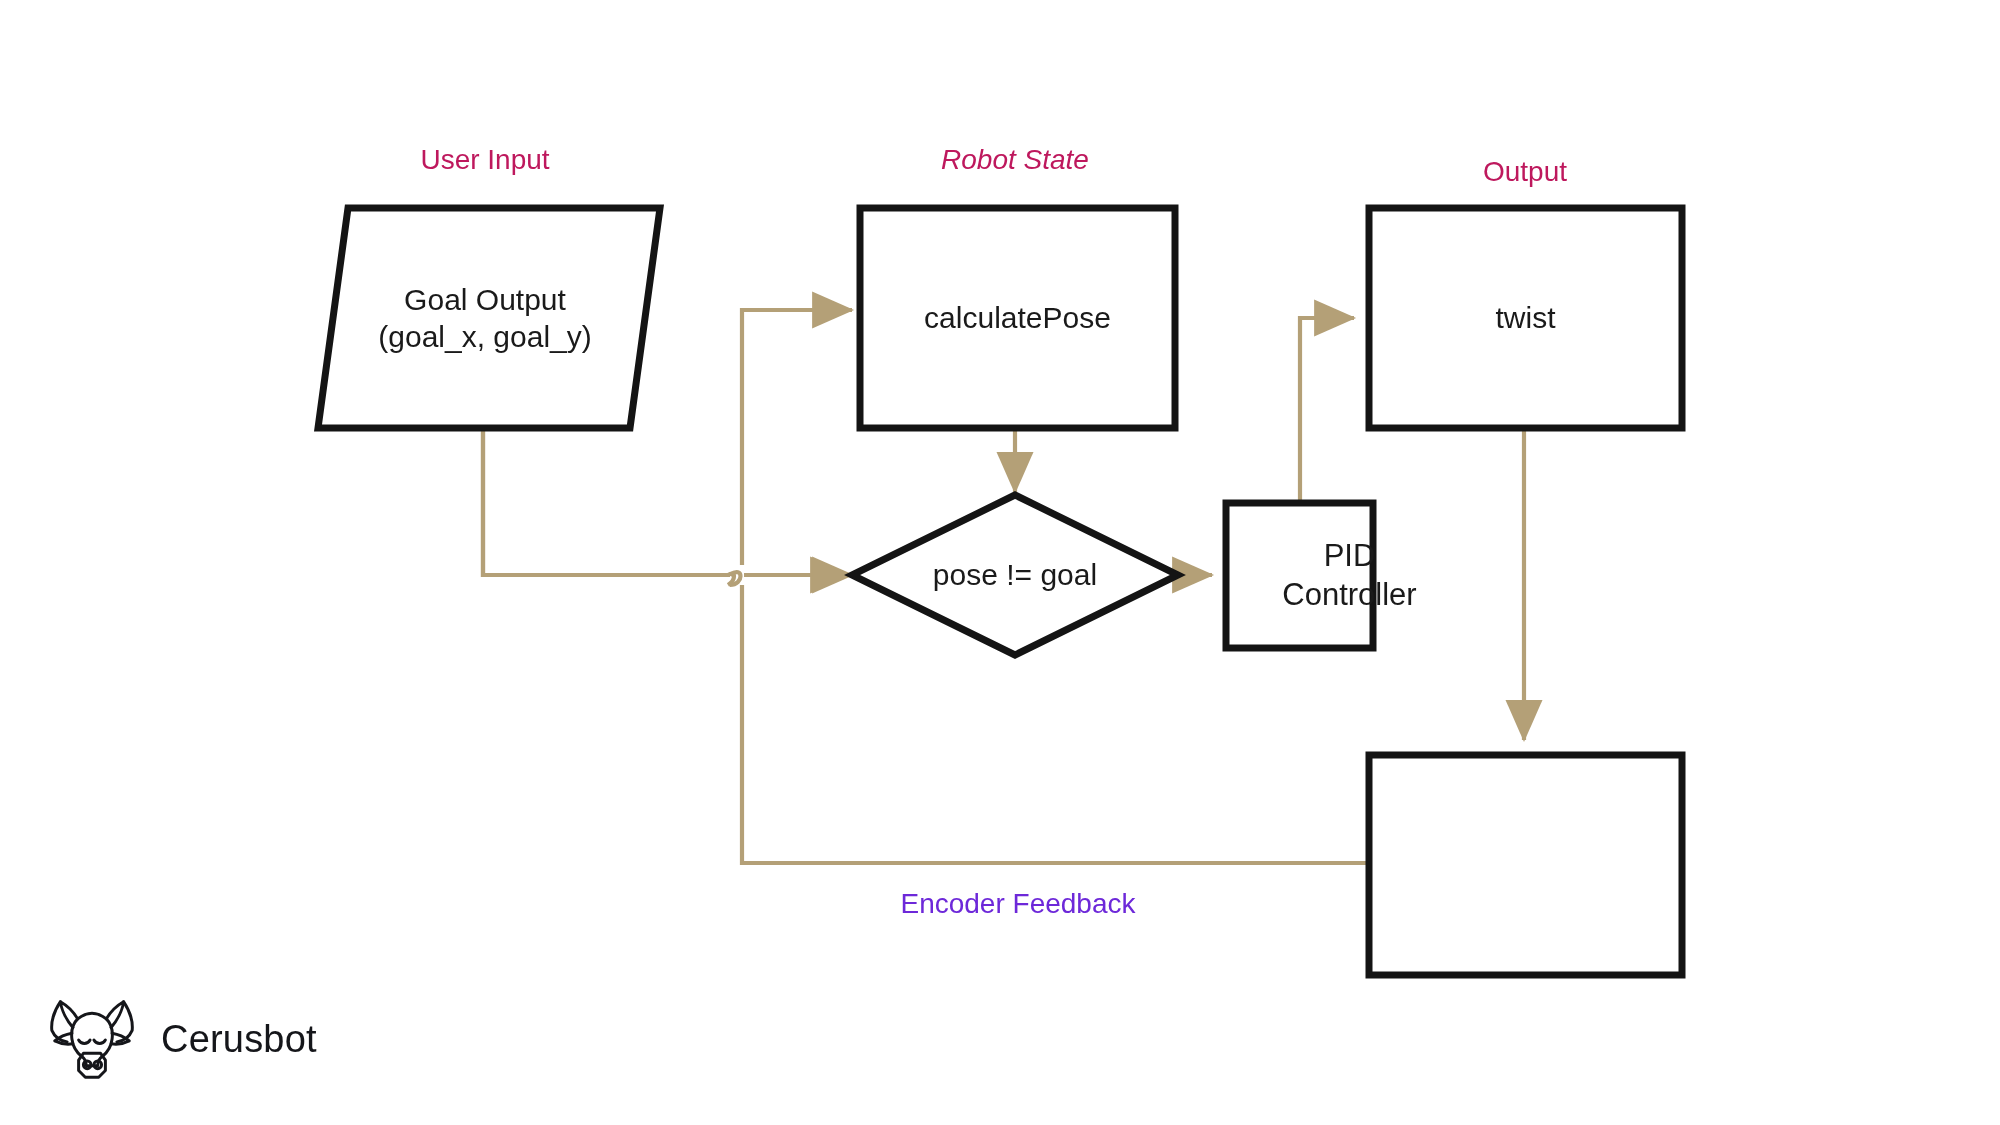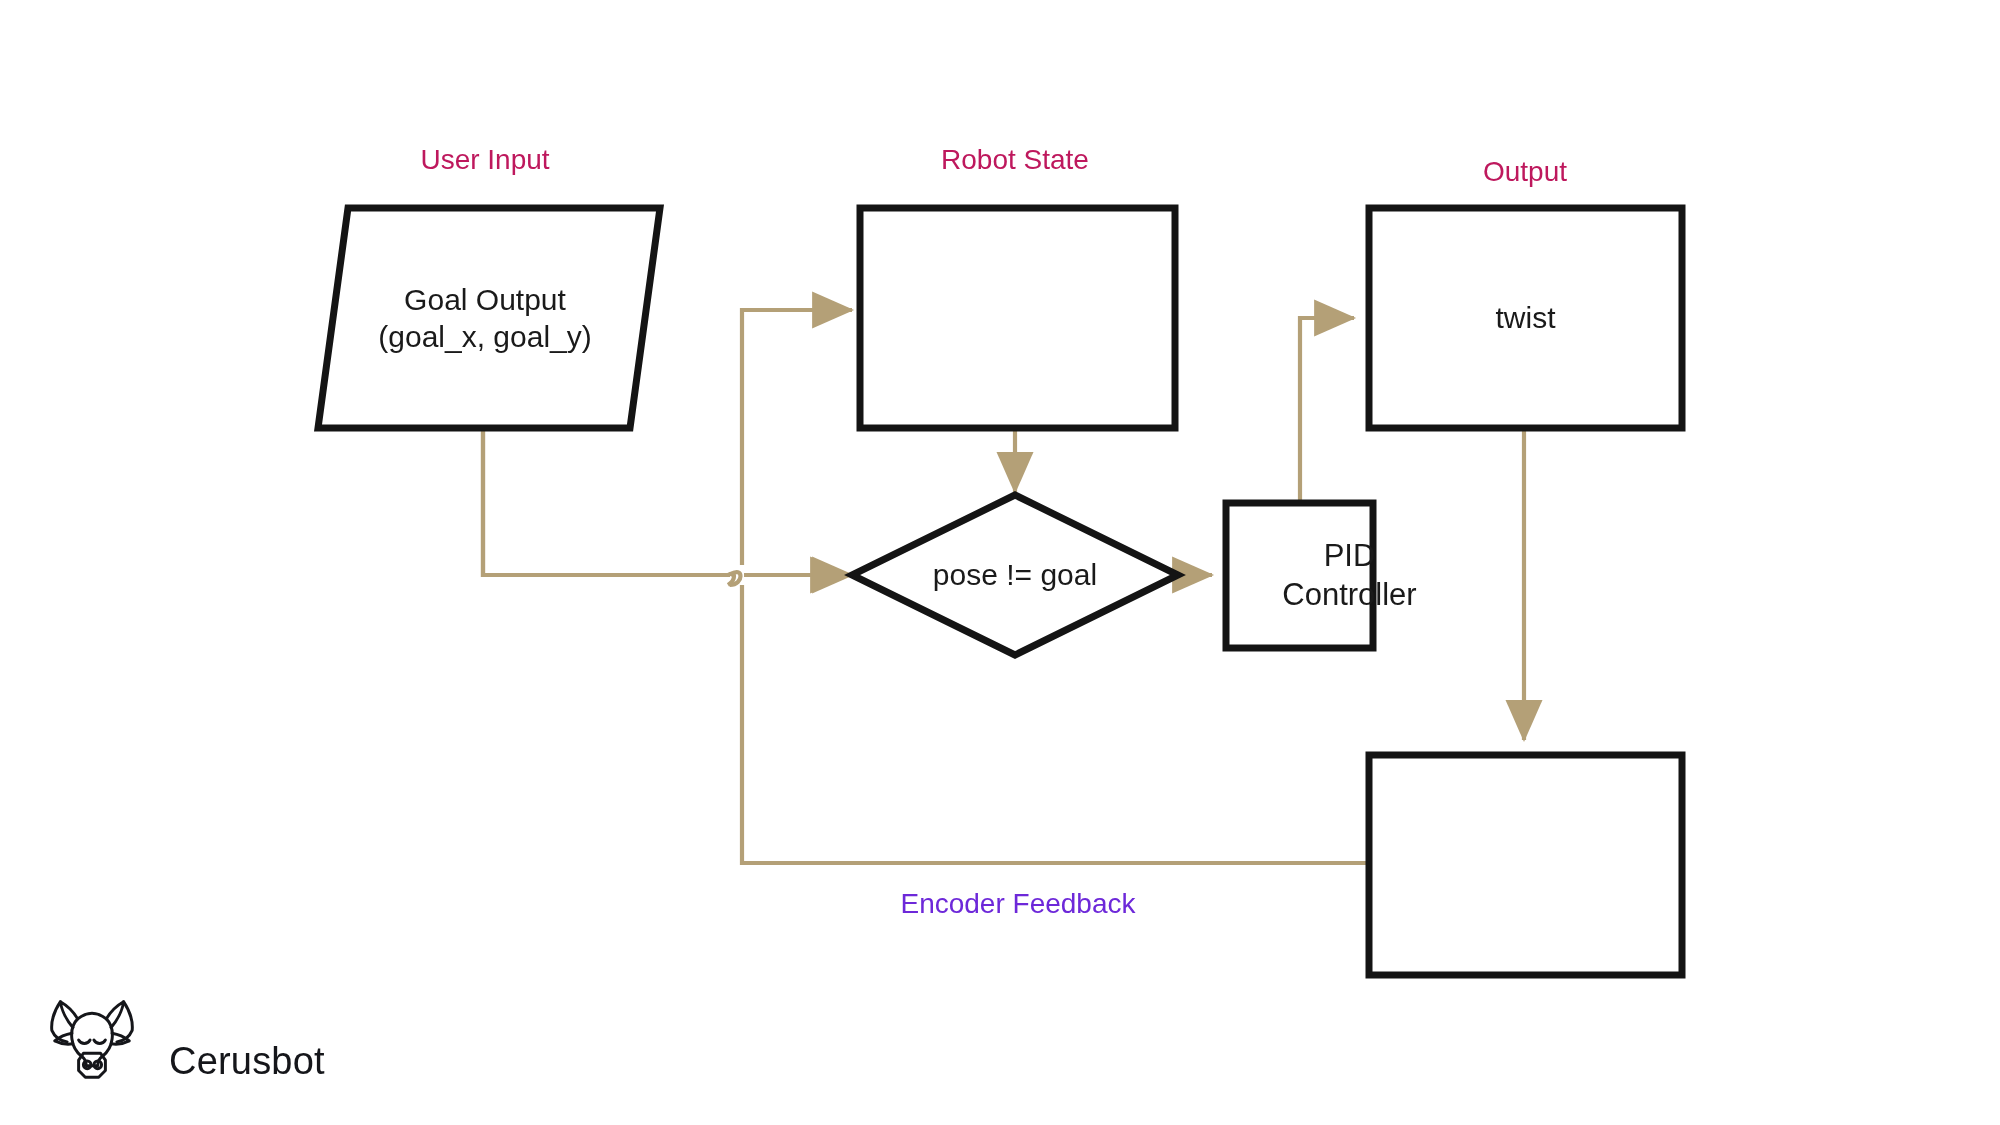--- a/index.html
+++ b/index.html
@@ -13,21 +13,21 @@
       white-space:pre-line;pointer-events:none;
   }
   .group-label{
       position:absolute;text-align:center;color:#be185d;font-size:28px;
       white-space:nowrap;
   }
   .edge-label{
       position:absolute;text-align:center;color:#6d28d9;font-size:28px;
       white-space:nowrap;
   }
-  #brand{position:absolute;left:44px;top:995px;display:flex;align-items:flex-end;gap:29px;}
+  #brand{position:absolute;left:44px;top:995px;display:flex;align-items:center;gap:21px;}
   #brand-text{font-size:38px;color:#15161a;letter-spacing:.2px;}
 </style>
 </head>
 <body>
 
 <div id="stage">
 
   <svg class="layer" viewBox="0 0 2000 1125" xmlns="http://www.w3.org/2000/svg">
     <defs>
       <marker id="ah" markerWidth="12" markerHeight="12" refX="9.5" refY="5" orient="auto" markerUnits="strokeWidth">
@@ -65,25 +65,26 @@
       <polygon points="348,208 660,208 630,428 318,428"></polygon>
       <rect x="860" y="208" width="315" height="220"></rect>
       <rect x="1369" y="208" width="313" height="220"></rect>
       <polygon points="1015,495 1178,575 1015,655 852,575"></polygon>
       <rect x="1226" y="503" width="147" height="145"></rect>
       <rect x="1369" y="755" width="313" height="220"></rect>
     </g>
   </svg>
 
   <div class="group-label" style="left:335px;top:144px;width:300px;">User Input</div>
-  <div class="group-label" style="left:865px;top:144px;width:300px;">Robot State</div>
+  <div class="group-label" style="left:865px;top:144px;width:300px;font-style:italic;">Robot State</div>
   <div class="group-label" style="left:1375px;top:156px;width:300px;">Output</div>
 
   <div class="node-label" style="left:335px;top:248px;width:300px;height:140px;">Goal Output
 (goal_x, goal_y)</div>
+  <div class="node-label" style="left:865px;top:278px;width:305px;height:80px;">calculatePose</div>
   <div class="node-label" style="left:880px;top:545px;width:270px;height:60px;">pose != goal</div>
   <div class="node-label" style="left:1374px;top:278px;width:303px;height:80px;">twist</div>
   <div class="node-label" style="left:1268px;top:538px;width:163px;height:76px;font-size:31px;">PID
 Controller</div>
 
   <div class="edge-label" style="left:868px;top:888px;width:300px;">Encoder Feedback</div>
 
   <div id="brand">
     <span style="display:inline-block;width:96px;height:88px;">
       <svg viewBox="0 0 100 92" width="96" height="88" xmlns="http://www.w3.org/2000/svg" fill="none" stroke="#15161a" stroke-width="3.1" stroke-linejoin="round" stroke-linecap="round">

